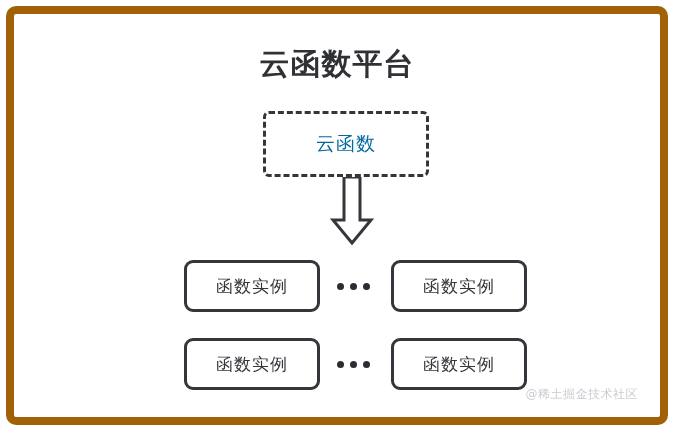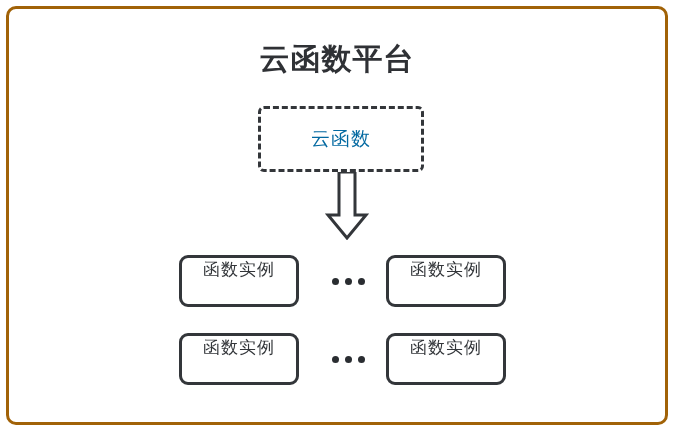--- a/index.html
+++ b/index.html
@@ -16,21 +16,21 @@
   }
 
   
   #platform-frame {
     position: absolute;
     left: 6px;
     top: 6px;
     width: 662px;
     height: 419px;
     box-sizing: border-box;
-    border: 3px solid #a16207;
+    border: 8px solid #a16207;
     border-radius: 10px;
     background: #ffffff;
   }
 
   
   #platform-title {
     position: absolute;
     left: 0;
     top: 30px;
     width: 100%;
@@ -78,28 +78,28 @@
     left: 0;
     width: 100%;
     height: 52px;
   }
   #instance-row-1 { top: 246px; }
   #instance-row-2 { top: 324px; }
 
   .instance-box {
     position: absolute;
     top: 0;
-    width: 120px;
+    width: 136px;
     height: 52px;
     box-sizing: border-box;
     border: 3px solid #33363a;
     border-radius: 9px;
     background: #ffffff;
     display: flex;
-    align-items: flex-start;
+    align-items: center;
     justify-content: center;
   }
   .instance-box.left  { left: 170px; }
   .instance-box.right { left: 377px; }
 
   .instance-box .box-label {
     font-size: 17px;
     color: #33363a;
     letter-spacing: 1px;
   }
@@ -171,14 +171,15 @@
     <div class="ellipsis">
       <span class="dot"></span>
       <span class="dot"></span>
       <span class="dot"></span>
     </div>
     <div class="instance-box right">
       <span class="box-label">函数实例</span>
     </div>
   </div>
 
+  <div id="watermark">@稀土掘金技术社区</div>
 
 </div>
 
 </body></html>

